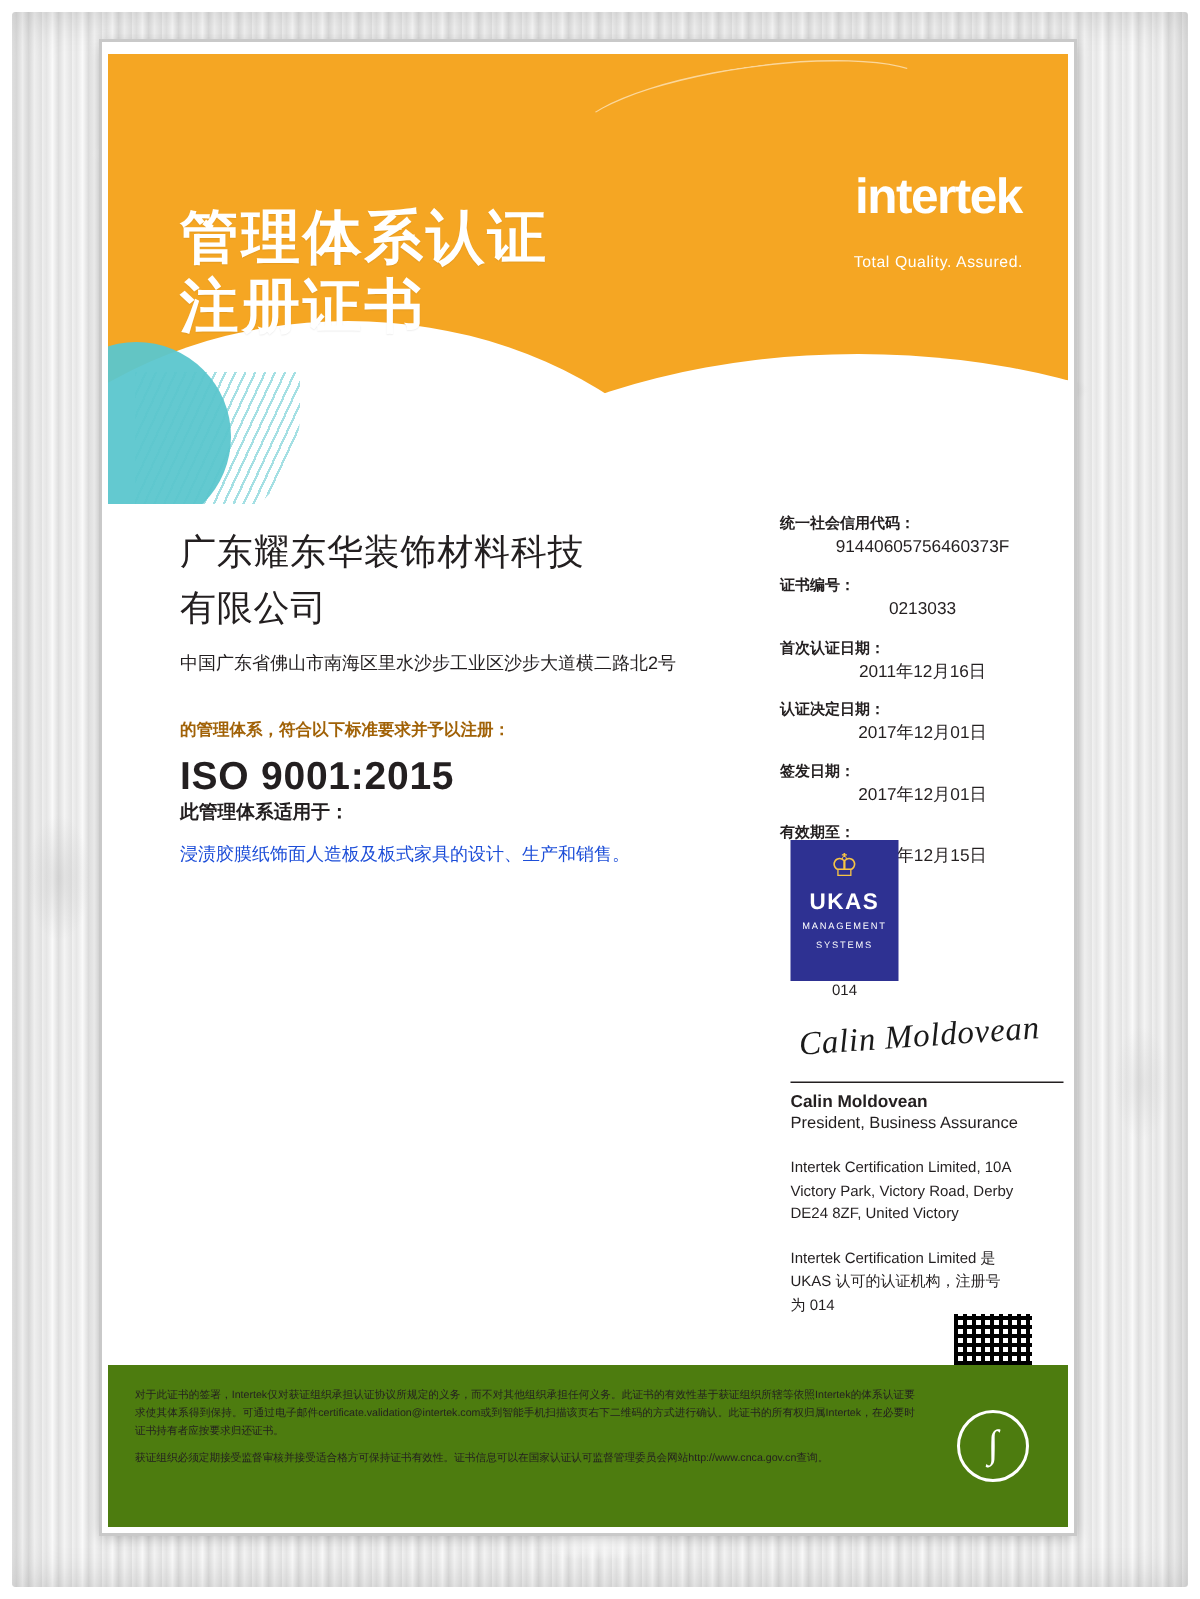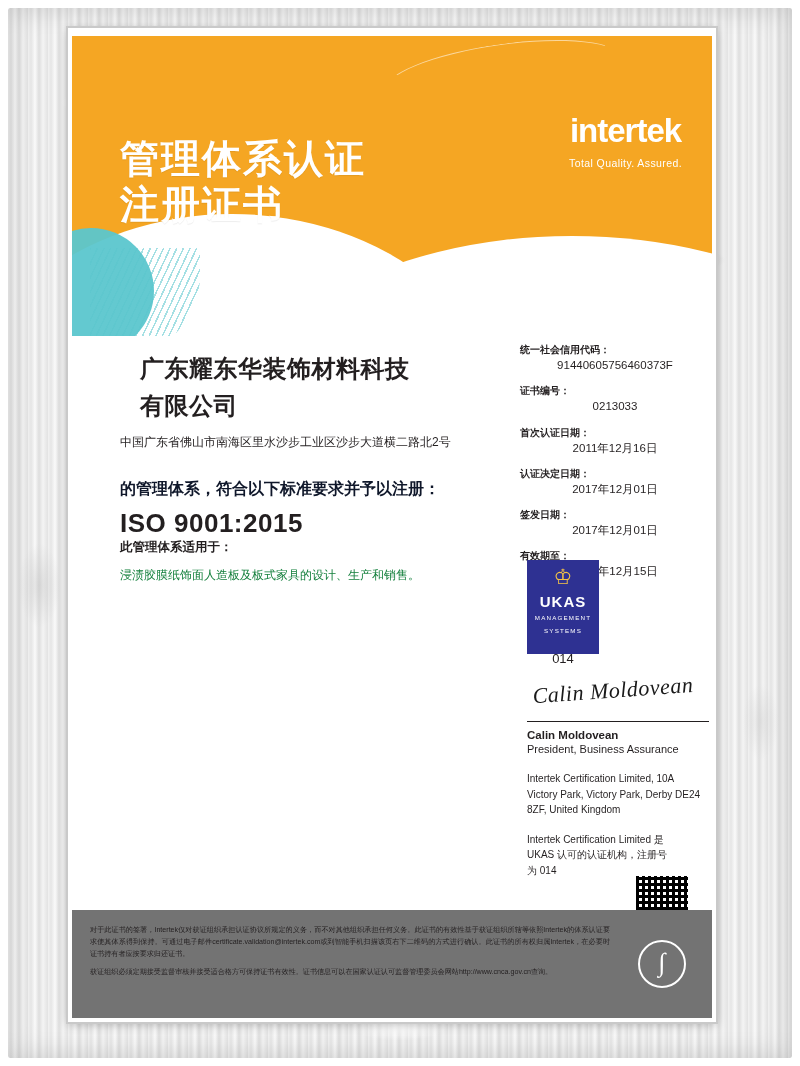--- a/index.html
+++ b/index.html
@@ -165,74 +165,73 @@
   }
   .logo-mark {
     font-size: 33px;
     font-weight: bold;
     color: #ffffff;
     letter-spacing: -1px;
     line-height: 1;
     text-align: center;
   }
   .logo-tag {
-    margin-top: 10px;
+    margin-top: 22px;
     font-size: 10.5px;
     color: #ffffff;
     letter-spacing: 0.4px;
   }
 
   
   .body-left {
     position: absolute;
     left: 48px;
     top: 318px;
     width: 360px;
   }
   .lead {
     font-size: 13.5px;
     color: #231f20;
     font-weight: bold;
     margin-bottom: 14px;
   }
   .org-name {
     font-size: 24px;
-    font-weight: bold;
+    font-weight: normal;
     color: #231f20;
     line-height: 1.55;
     letter-spacing: 0.5px;
-    margin-left: 20px;
   }
   .org-addr {
     margin-top: 10px;
     font-size: 12px;
     color: #231f20;
   }
   .sys-line {
     margin-top: 28px;
-    font-size: 16px;
-    font-weight: bold;
-    color: #0f172a;
+    font-size: 11px;
+    font-weight: bold;
+    color: #a16207;
   }
   .standard {
     margin-top: 8px;
     font-size: 26px;
     font-weight: bold;
     color: #231f20;
     letter-spacing: 0.5px;
   }
   .scope-label {
     font-size: 12.5px;
     font-weight: bold;
     color: #231f20;
   }
   .scope-text {
     margin-top: 10px;
     font-size: 12px;
-    color: #15803d;
+    color: #1d4ed8;
     line-height: 1.6;
   }
 
   
   .meta {
     position: absolute;
     left: 448px;
     top: 310px;
     width: 190px;
   }
@@ -280,21 +279,21 @@
     font-size: 6.2px;
     letter-spacing: 1.2px;
     font-family: "Liberation Sans", sans-serif;
     line-height: 1.45;
   }
   .ukas-num {
     position: absolute;
     left: 0;
     bottom: -12px;
     width: 72px;
-    font-size: 13px;
+    font-size: 10px;
     color: #231f20;
     font-family: "Liberation Sans", sans-serif;
   }
 
   
   .sig-wrap {
     position: absolute;
     left: 455px;
     top: 645px;
     width: 190px;
@@ -355,21 +354,21 @@
     border: 2px solid #fff;
   }
 
   
   .footer {
     position: absolute;
     left: 0;
     bottom: 0;
     width: 640px;
     height: 108px;
-    background: #737373;
+    background: #4d7c0f;
   }
   .footer-text {
     position: absolute;
     left: 18px;
     top: 14px;
     width: 520px;
     font-size: 7.1px;
     color: #231f20;
     line-height: 1.72;
     text-align: justify;
@@ -465,21 +464,21 @@
     <div class="ukas-sub">MANAGEMENT</div>
     <div class="ukas-sub">SYSTEMS</div>
     <div class="ukas-num">014</div>
   </div>
 
   <div class="sig-wrap">
     <div class="sig-img">Calin Moldovean</div>
     <div class="sig-rule"></div>
     <div class="sig-name">Calin Moldovean</div>
     <div class="sig-role">President, Business Assurance</div>
-    <div class="sig-addr">Intertek Certification Limited, 10A Victory Park, Victory Park, Derby DE24 8ZF, United Kingdom</div>
+    <div class="sig-addr">Intertek Certification Limited, 10A Victory Park, Victory Road, Derby DE24 8ZF, United Victory</div>
     <div class="sig-ukasline">Intertek Certification Limited 是 UKAS 认可的认证机构，注册号为 014</div>
   </div>
 
   <div class="qr"></div>
 
   <div class="footer">
     <div class="footer-text">
       <p>对于此证书的签署，Intertek仅对获证组织承担认证协议所规定的义务，而不对其他组织承担任何义务。此证书的有效性基于获证组织所辖等依照Intertek的体系认证要求使其体系得到保持。可通过电子邮件certificate.validation@intertek.com或到智能手机扫描该页右下二维码的方式进行确认。此证书的所有权归属Intertek，在必要时证书持有者应按要求归还证书。</p>
       <p>获证组织必须定期接受监督审核并接受适合格方可保持证书有效性。证书信息可以在国家认证认可监督管理委员会网站http://www.cnca.gov.cn查询。</p>
     </div>

